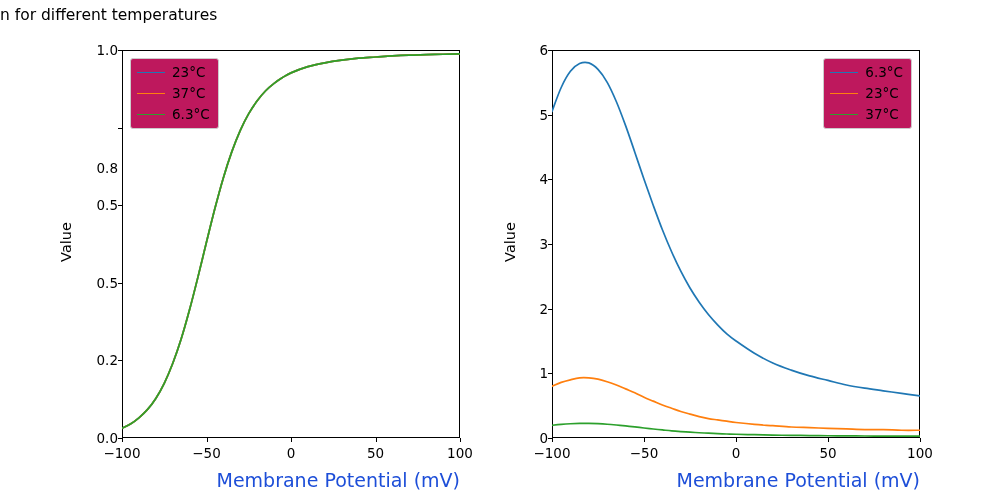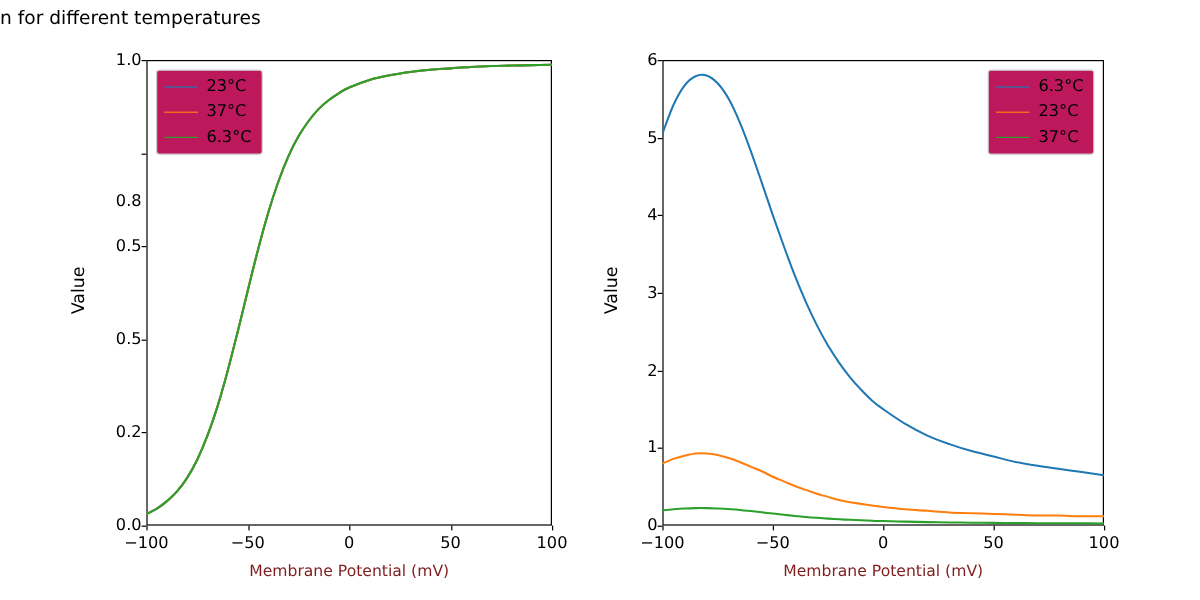--- a/index.html
+++ b/index.html
@@ -27,22 +27,22 @@
 
   .tick{position:absolute;background:#000;}
   .tick-x{width:1px;height:4px;}
   .tick-y{width:4px;height:1px;}
 
   .ticklabel{position:absolute;font-size:13.5px;color:#000;white-space:nowrap;}
   .ticklabel-x{transform:translateX(-50%);top:100%;margin-top:7px;}
   .ticklabel-y{transform:translateY(-50%);right:100%;margin-right:8px;text-align:right;}
 
   .axlabel-x{
-    position:absolute;left:0;width:100%;text-align:center;
-    top:100%;margin-top:31px;font-size:13px;color:#7f1d1d;
+    position:absolute;left:0;width:100%;text-align:right;
+    top:100%;margin-top:31px;font-size:19px;color:#1d4ed8;
   }
   .axlabel-y{
     position:absolute;font-size:14.5px;color:#000;
     transform-origin:center center;transform:rotate(-90deg);
     white-space:nowrap;
   }
 
   .legend{
     position:absolute;background:#be185d;border:0.9px solid #cccccc;
     border-radius:3px;padding:5px 8px 5px 6px;

